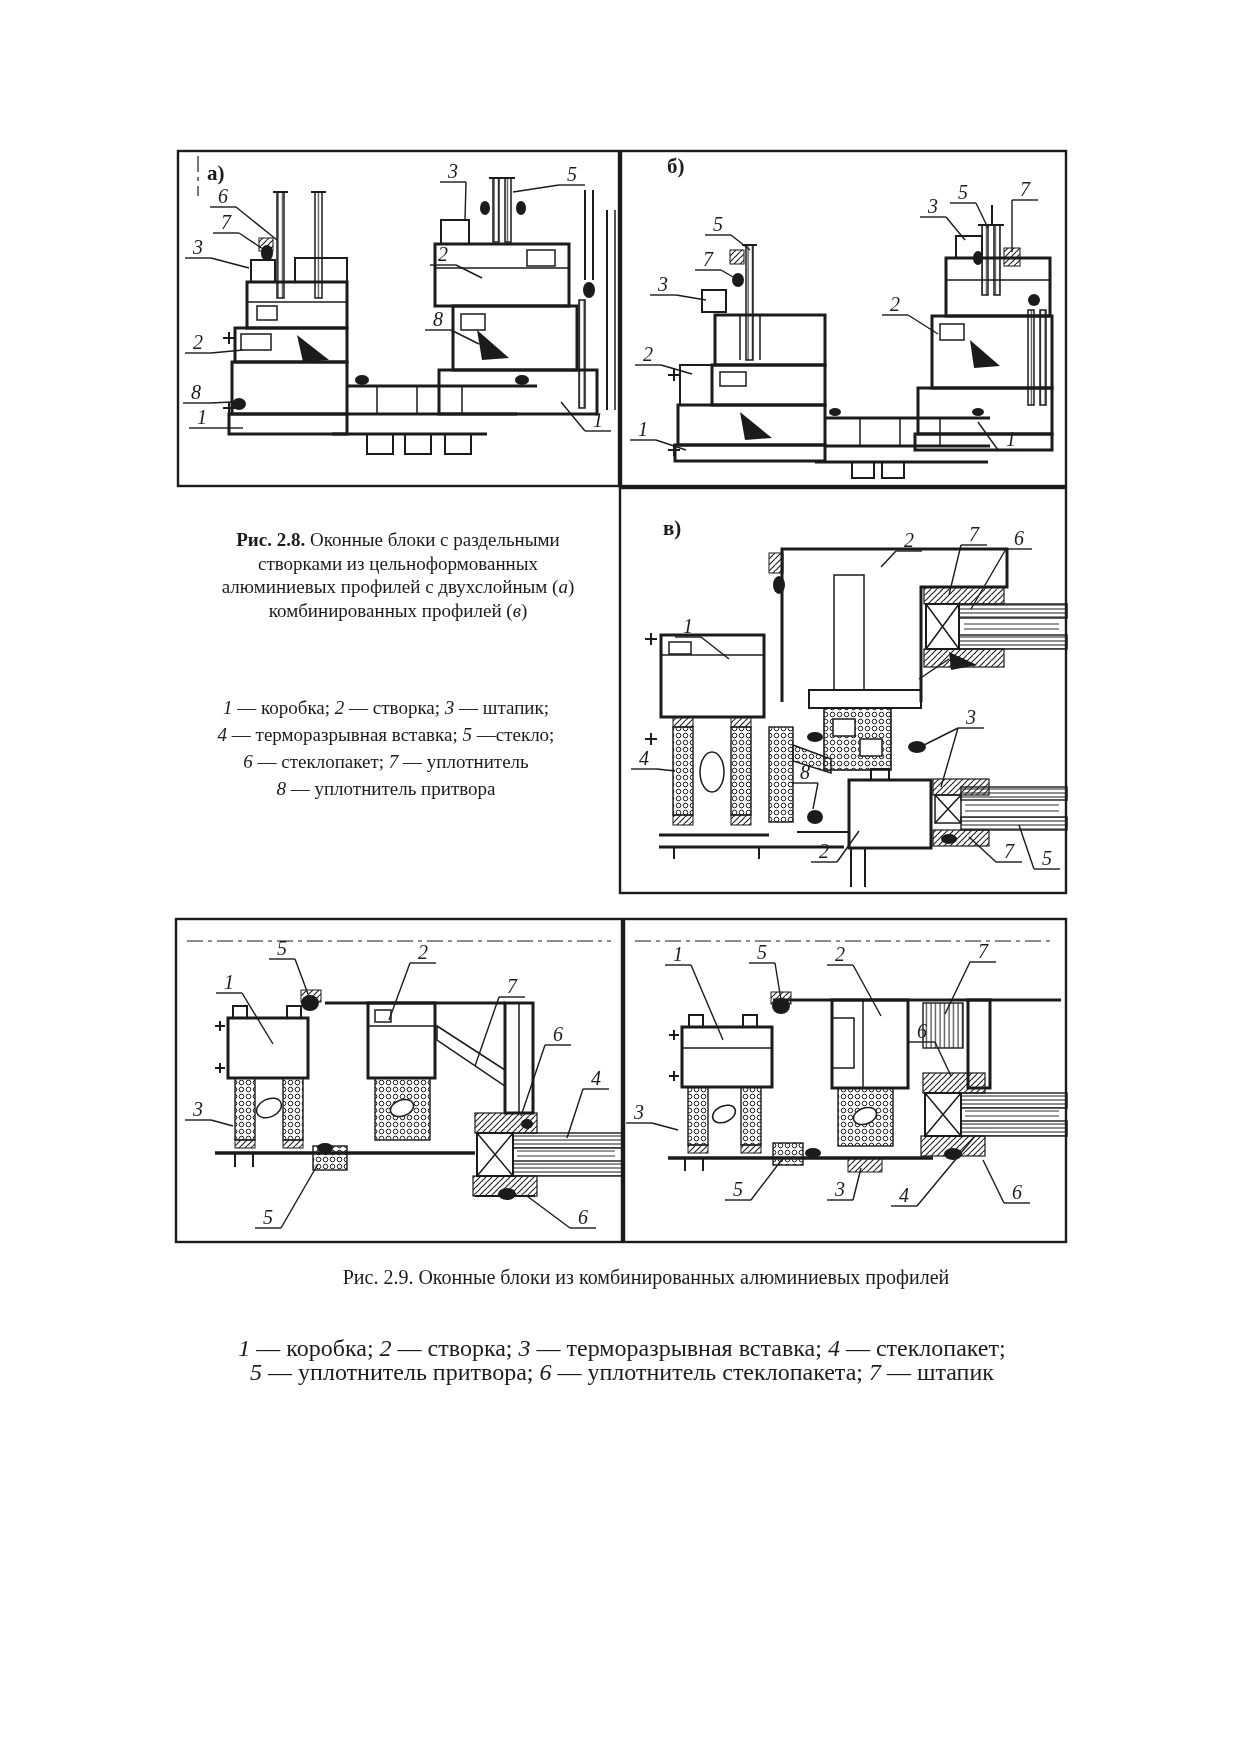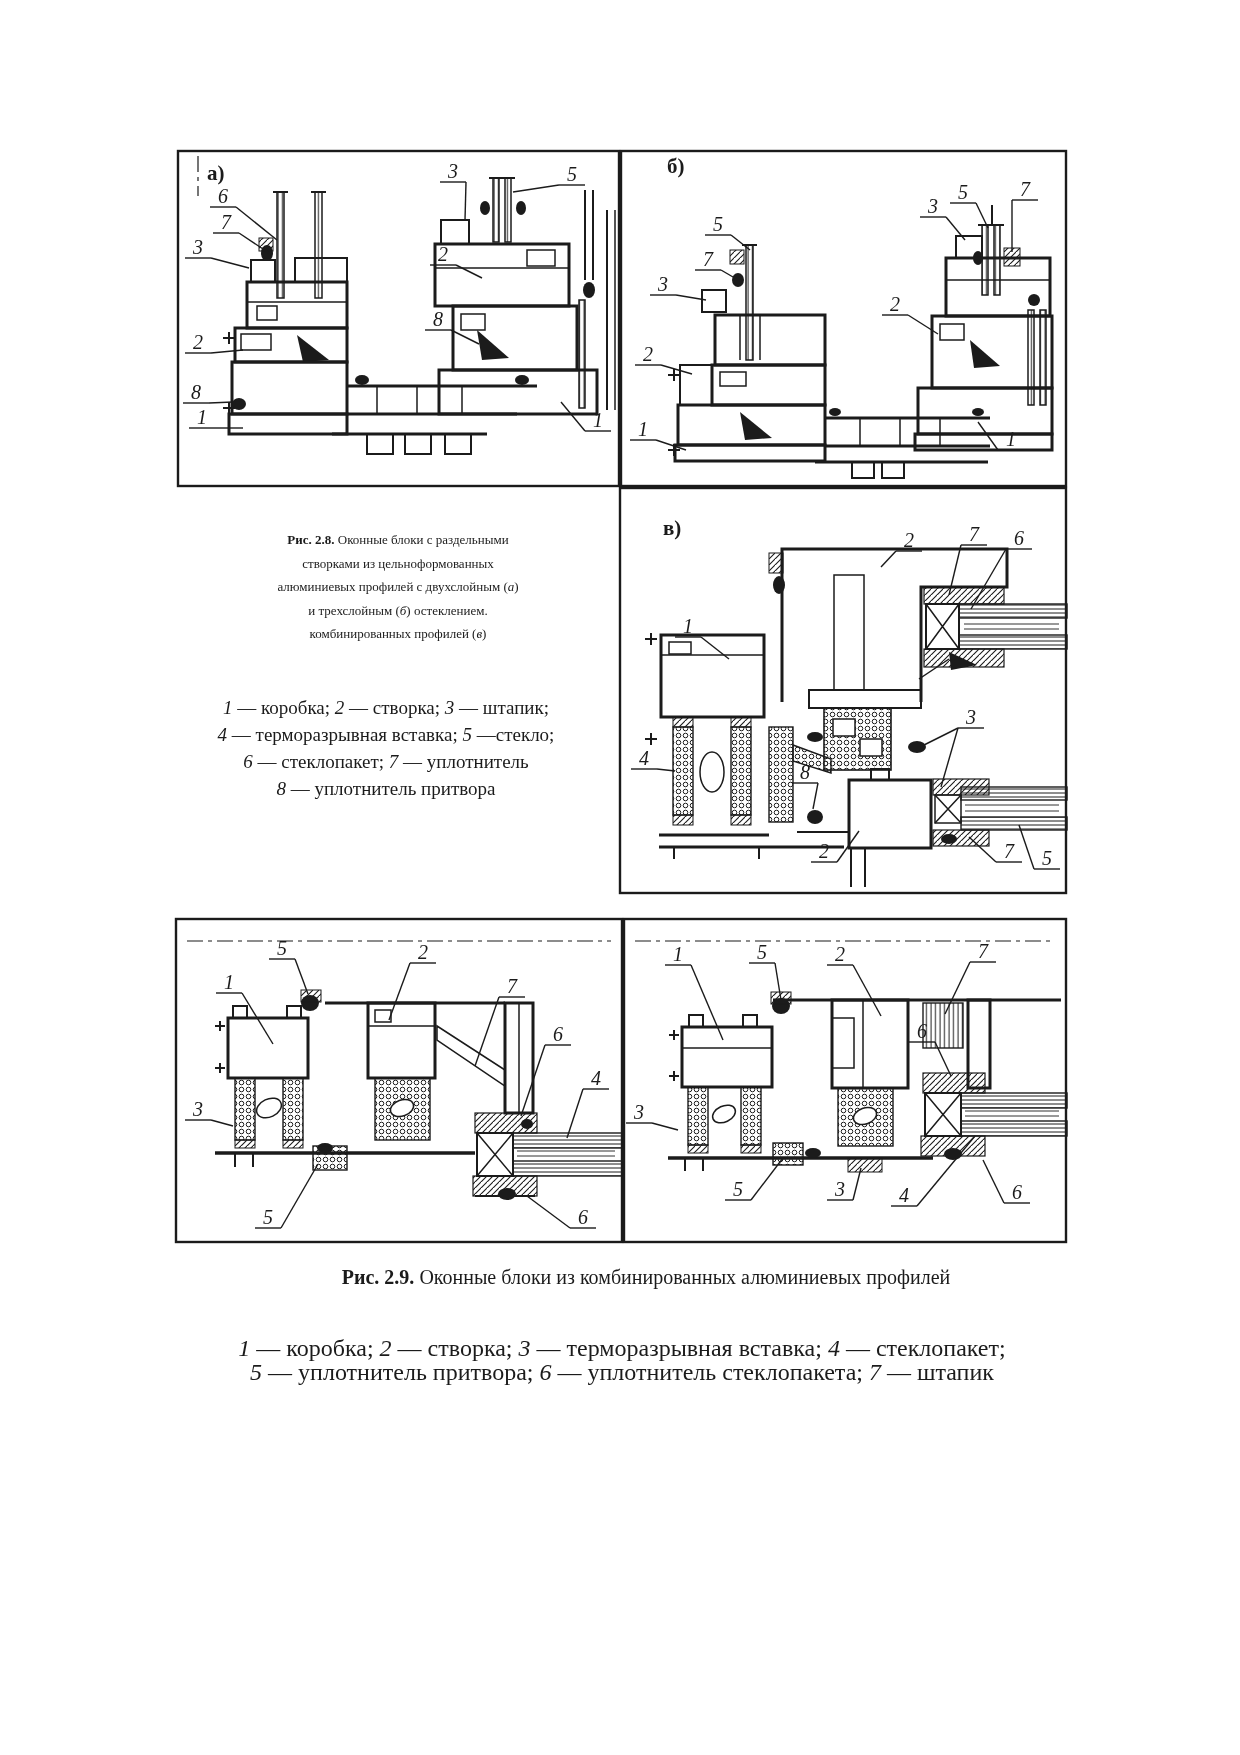--- a/index.html
+++ b/index.html
@@ -15,21 +15,21 @@
   .pt {fill:none;stroke:#1b1b1b;stroke-width:1.5;}
   .ph {fill:none;stroke:#1b1b1b;stroke-width:.9;}
   .blk{fill:#1b1b1b;stroke:none;}
   .wht{fill:#ffffff;stroke:#1b1b1b;stroke-width:1.5;}
   .brd{fill:none;stroke:#1b1b1b;stroke-width:2.4;}
   .dd {fill:none;stroke:#1b1b1b;stroke-width:1.2;stroke-dasharray:16 5 4 5;}
   .co {font:italic 20px "Liberation Serif",serif;fill:#1b1b1b;}
   .coline{stroke:#1b1b1b;stroke-width:1.4;fill:none;}
   .plabel{font:bold 21px "Liberation Serif",serif;fill:#1b1b1b;}
   .caption{position:absolute;text-align:center;}
-  #cap28{left:180px;top:528px;width:436px;font-size:13px;line-height:23.5px;}
+  #cap28{left:180px;top:528px;width:436px;font-size:19px;line-height:23.5px;}
   #leg28{left:168px;top:694px;width:436px;font-size:19px;line-height:27px;}
   #cap29{left:200px;top:1264px;width:844px;font-size:20px;line-height:26px;}
   #leg29{left:200px;top:1336px;width:844px;font-size:24px;line-height:24px;}
 </style>
 </head>
 <body>
 
 <div class="page" style="background: rgb(255, 255, 255); color: rgb(27, 27, 27);">
 
   <svg width="0" height="0" style="position:absolute" aria-hidden="true">
@@ -355,21 +355,20 @@
         <line x1="415" y1="382" x2="400" y2="338" class="coline"></line>
         <text x="428" y="378" text-anchor="middle" class="co">5</text>
       </g>
       <text x="44" y="48" class="plabel">в)</text>
     </svg>
 
   <div id="cap28" class="caption">
       <div><span style="font-weight: bold;">Рис. 2.8.</span><span> Оконные блоки с раздельными</span></div>
       <div><span>створками из цельноформованных</span></div>
       <div><span>алюминиевых профилей с двухслойным (</span><span style="font-style: italic;">а</span><span>)</span></div>
-      <div><span>и трехслойным (</span><span style="font-style: italic;">б</span><span>) остеклением.</span></div>
       <div><span>комбинированных профилей (</span><span style="font-style: italic;">в</span><span>)</span></div>
     </div>
   <div id="leg28" class="caption">
       <div><span style="font-style: italic;">1</span><span> — коробка; </span><span style="font-style: italic;">2</span><span> — створка; </span><span style="font-style: italic;">3</span><span> — штапик;</span></div>
       <div><span style="font-style: italic;">4</span><span> — терморазрывная вставка; </span><span style="font-style: italic;">5</span><span> —стекло;</span></div>
       <div><span style="font-style: italic;">6</span><span> — стеклопакет; </span><span style="font-style: italic;">7</span><span> — уплотнитель</span></div>
       <div><span style="font-style: italic;">8</span><span> — уплотнитель притвора</span></div>
     </div>
 
   <svg class="fig" style="left:175px;top:918px" width="448" height="325" viewBox="0 0 448 325">
@@ -547,20 +546,20 @@
         <text x="281" y="284" text-anchor="middle" class="co">4</text>
       </g>
       <g>
         <line x1="381" y1="285" x2="407" y2="285" class="coline"></line>
         <line x1="381" y1="285" x2="360" y2="242" class="coline"></line>
         <text x="394" y="281" text-anchor="middle" class="co">6</text>
       </g>
     </svg>
 
   <div id="cap29" class="caption">
-      <div><span style="font-weight: bold; margin-left: 48px;">Рис. 2.9.</span><span> Оконные блоки из комбинированных алюминиевых профилей</span></div>
+      <div><span style="font-weight: normal; margin-left: 48px;">Рис. 2.9.</span><span> Оконные блоки из комбинированных алюминиевых профилей</span></div>
     </div>
   <div id="leg29" class="caption">
       <div><span style="font-style: italic;">1</span><span> — коробка; </span><span style="font-style: italic;">2</span><span> — створка; </span><span style="font-style: italic;">3</span><span> — терморазрывная вставка; </span><span style="font-style: italic;">4</span><span> — стеклопакет;</span></div>
       <div><span style="font-style: italic;">5</span><span> — уплотнитель притвора; </span><span style="font-style: italic;">6</span><span> — уплотнитель стеклопакета; </span><span style="font-style: italic;">7</span><span> — штапик</span></div>
     </div>
 
 </div>
 
 </body></html>

